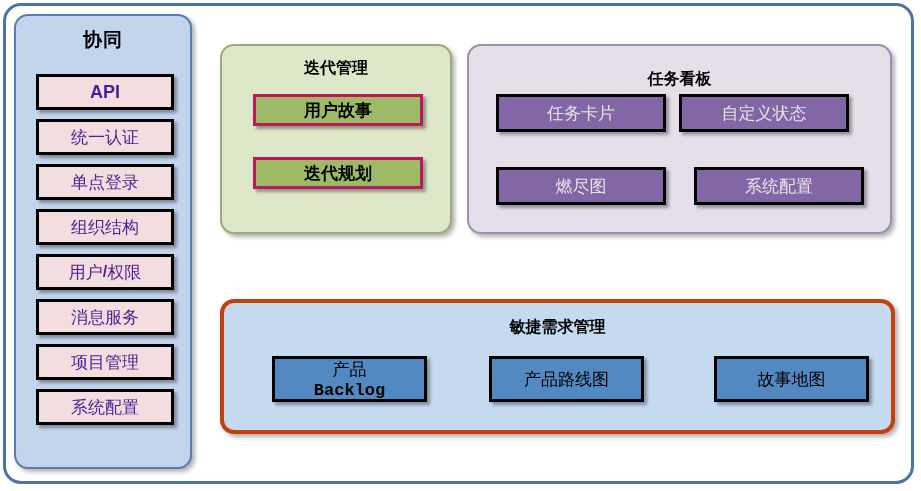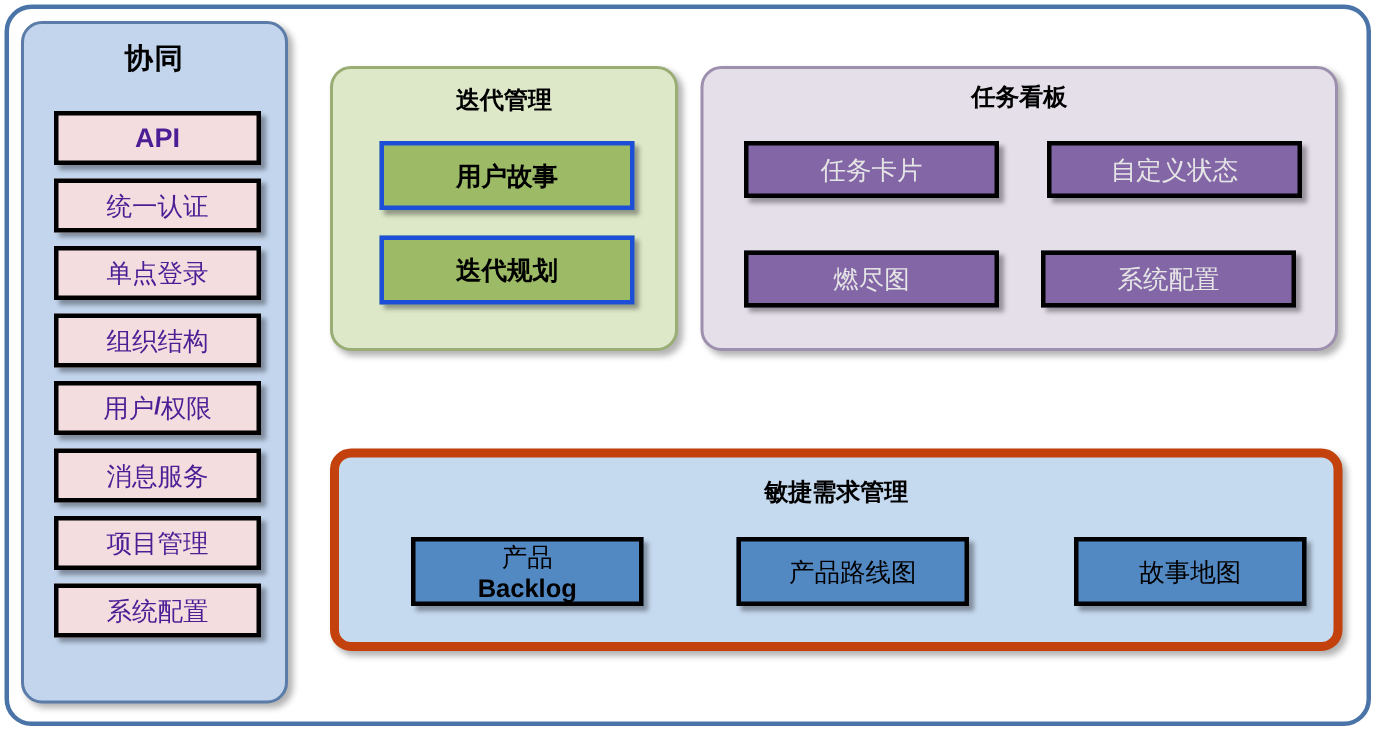--- a/index.html
+++ b/index.html
@@ -108,23 +108,23 @@
   #iteration .panel-title {
     font-size: 16px;
     line-height: 16px;
     padding-top: 14px;
   }
   .green-box {
     position: absolute;
     box-sizing: border-box;
     left: 31px;
     width: 170px;
-    height: 46px;
+    height: 32px;
     background: #9dbb66;
-    border: 3px solid #1d4ed8;
+    border: 3px solid #be185d;
     box-shadow: 3px 3px 3px rgba(0,0,0,0.35);
     display: flex;
     align-items: center;
     justify-content: center;
     font-family: "Liberation Serif", serif;
     font-size: 17px;
     font-weight: bold;
     color: #000000;
   }
   .green-box.b0 { top: 48px; }
@@ -135,50 +135,50 @@
     left: 467px;
     top: 44px;
     width: 425px;
     height: 190px;
     background: #e5dfea;
     border: 2px solid #9d8fae;
   }
   #taskboard .panel-title {
     font-size: 16px;
     line-height: 16px;
-    padding-top: 12px;
+    padding-top: 25px;
   }
   .purple-box {
     position: absolute;
     box-sizing: border-box;
     width: 170px;
     height: 38px;
     background: #8366a6;
     border: 3px solid #000000;
     box-shadow: 3px 3px 3px rgba(0,0,0,0.35);
     display: flex;
     align-items: center;
     justify-content: center;
     font-family: "Liberation Serif", serif;
     font-size: 17px;
     color: #e5e5e5;
   }
   .purple-box.p0 { left: 27px;  top: 48px; }
-  .purple-box.p1 { left: 229px; top: 48px; }
+  .purple-box.p1 { left: 210px; top: 48px; }
   .purple-box.p2 { left: 27px;  top: 121px; }
   .purple-box.p3 { left: 225px; top: 121px; }
 
   
   #agile {
     left: 220px;
     top: 299px;
     width: 675px;
     height: 135px;
     background: #c5d9ef;
-    border: 6px solid #c2410c;
+    border: 4px solid #c2410c;
   }
   #agile .panel-title {
     font-size: 16px;
     line-height: 16px;
     padding-top: 16px;
   }
   .blue-box {
     position: absolute;
     box-sizing: border-box;
     top: 53px;
@@ -190,21 +190,21 @@
     display: flex;
     align-items: center;
     justify-content: center;
     font-family: "Liberation Serif", serif;
     font-size: 17px;
     color: #000000;
     white-space: nowrap;
     flex-direction: column;
   }
   .blue-box .lat {
-    font-family: Liberation Sans, sans-serif;
+    font-family: Liberation Mono, monospace;
     font-weight: bold;
     font-size: 17px;
   }
   .blue-box.g0 { left: 48px; }
   .blue-box.g1 { left: 265px; }
   .blue-box.g2 { left: 490px; }
 </style>
 </head>
 <body>
 

